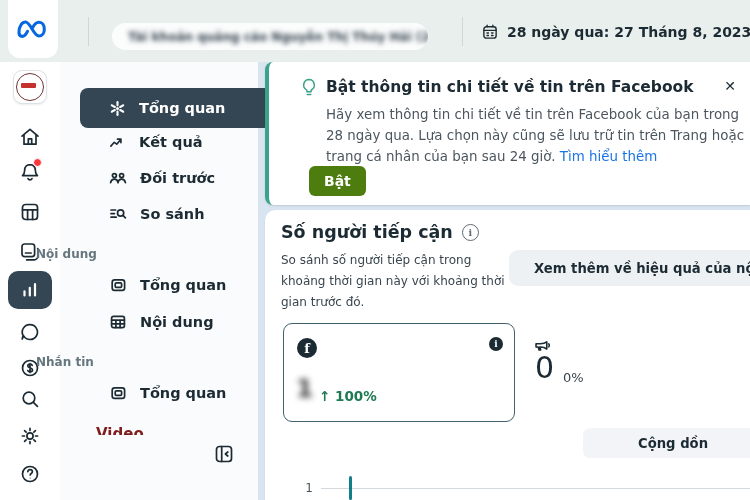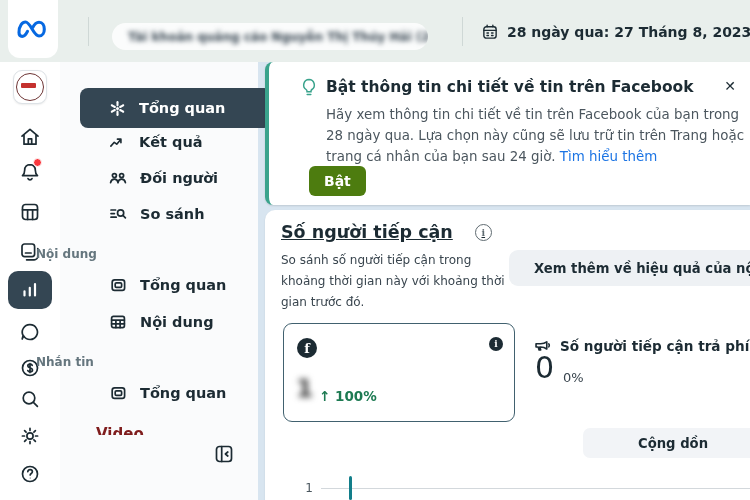--- a/index.html
+++ b/index.html
@@ -55,21 +55,21 @@
   .banner-body{position:absolute;left:57px;top:42px;width:430px;font-size:13.4px;line-height:21px;color:#4b565e;}
   .banner-link{color:#1b74e4;cursor:pointer;}
   .bat-btn{position:absolute;left:40px;top:104px;height:30px;padding:0 15px;background:#4d7c0f;color:#fff;
            font-size:14px;font-weight:700;border:none;border-radius:6px;cursor:pointer;
            display:flex;align-items:center;font-family:inherit;}
 
   
   .panel{left:265px;top:210px;width:485px;height:290px;background:#fff;border-radius:10px 0 0 0;
          box-shadow:0 1px 2px rgba(0,0,0,.10);}
   .panel-title{position:absolute;left:16px;top:12px;font-size:17.5px;font-weight:700;color:#1c2b33;
-               display:flex;align-items:center;gap:22px;white-space:nowrap;text-decoration:underline;}
+               display:flex;align-items:center;gap:9px;white-space:nowrap;}
   .info-outline{width:15px;height:15px;border-radius:50%;border:1.4px solid #5f6b71;color:#5f6b71;font-size:9.5px;
                 display:inline-flex;align-items:center;justify-content:center;font-weight:700;cursor:pointer;
                 font-family:"DejaVu Serif",serif;}
   .info-filled{width:14px;height:14px;border-radius:50%;background:#1c2b33;color:#fff;font-size:9px;
                display:inline-flex;align-items:center;justify-content:center;font-weight:700;cursor:pointer;
                font-family:"DejaVu Serif",serif;flex:none;}
   .panel-desc{position:absolute;left:16px;top:40px;width:238px;font-size:12px;line-height:21px;color:#39454e;}
   .see-more{position:absolute;left:244px;top:40px;height:36px;width:260px;background:#eef1f4;border:none;
             border-radius:9px;display:flex;align-items:center;gap:9px;padding:0 16px;cursor:pointer;
             font-family:inherit;}
@@ -255,21 +255,21 @@
 </div>
 
 <div class="menu-item" style="left:80px;top:161px;">
   <svg width="20" height="20" viewBox="0 0 20 20">
     <g class="ic" stroke-width="1.5">
       <circle cx="6.4" cy="7.6" r="2"></circle>
         <circle cx="13.6" cy="7.6" r="2"></circle>
       <path d="M2.6 14.6c.5-2.3 1.9-3.4 3.8-3.4 1.8 0 3.2 1.1 3.7 3.4 M9.9 14.6c.5-2.3 1.9-3.4 3.7-3.4 1.9 0 3.3 1.1 3.8 3.4"></path>
     </g>
   </svg>
-  <span class="lbl">Đối người</span>
+  <span class="lbl">Đối trước</span>
 </div>
 
 <div class="menu-item" style="left:80px;top:197px;">
   <svg width="20" height="20" viewBox="0 0 20 20">
     <g class="ic" stroke-width="1.5">
       <path d="M3 6h4.6 M3 9.6h3.4 M3 13.2h5.2"></path>
       <circle cx="12.6" cy="9" r="3.1"></circle>
         <path d="M15 11.4l2.4 2.4"></path>
     </g>
   </svg>
@@ -361,21 +361,20 @@
     <div class="fb-change">↑ 100%</div>
   </div>
 
   <div class="paid-head">
     <svg width="19" height="19" viewBox="0 0 20 20">
       <g class="ic" stroke-width="1.4">
         <path d="M3.2 8.2v3.4h2.3l.9 3.2h1.7l-.9-3.2h.9c2.6 0 4.7.8 6.4 2.1V6.1C12.8 7.4 10.7 8.2 8.1 8.2H3.2z"></path>
         <path d="M16.6 8.3c.7.4.7 2.7 0 3.1"></path>
       </g>
     </svg>
-    <span class="t">Số người tiếp cận trả phí</span>
 
   </div>
   <div class="paid-value">0</div>
   <div class="paid-pct">0%</div>
 
   <div class="segmented">
     <div class="seg unsel" style="flex:1;">Cộng dồn</div>
   </div>
 
   <div class="ytick">1</div>

